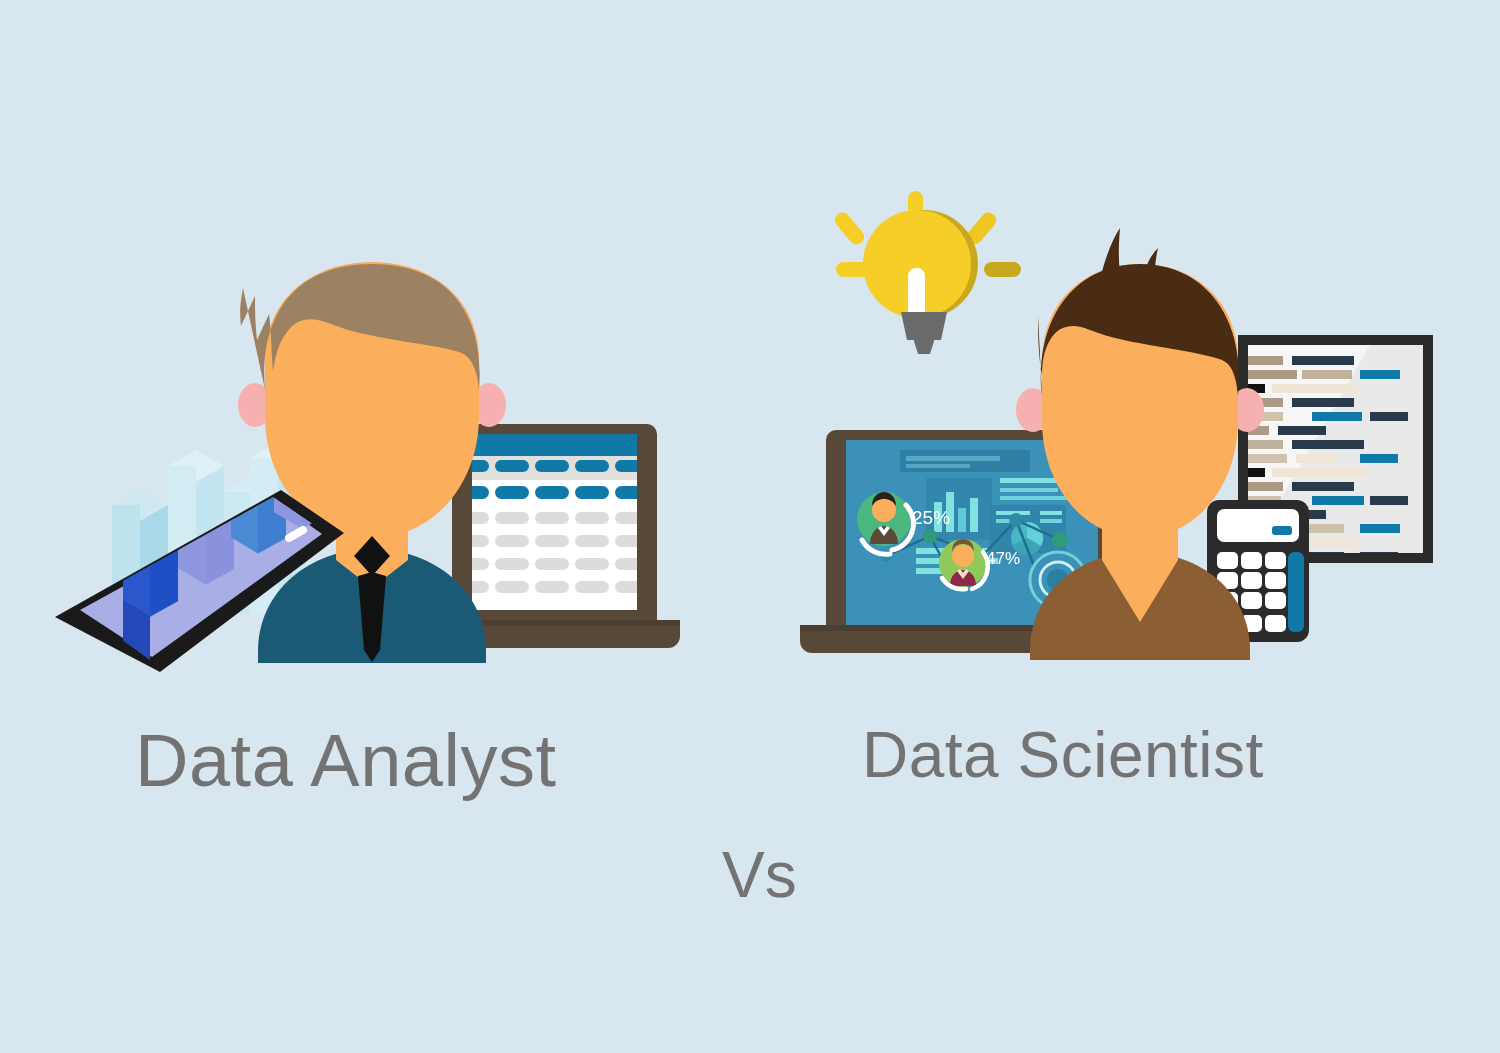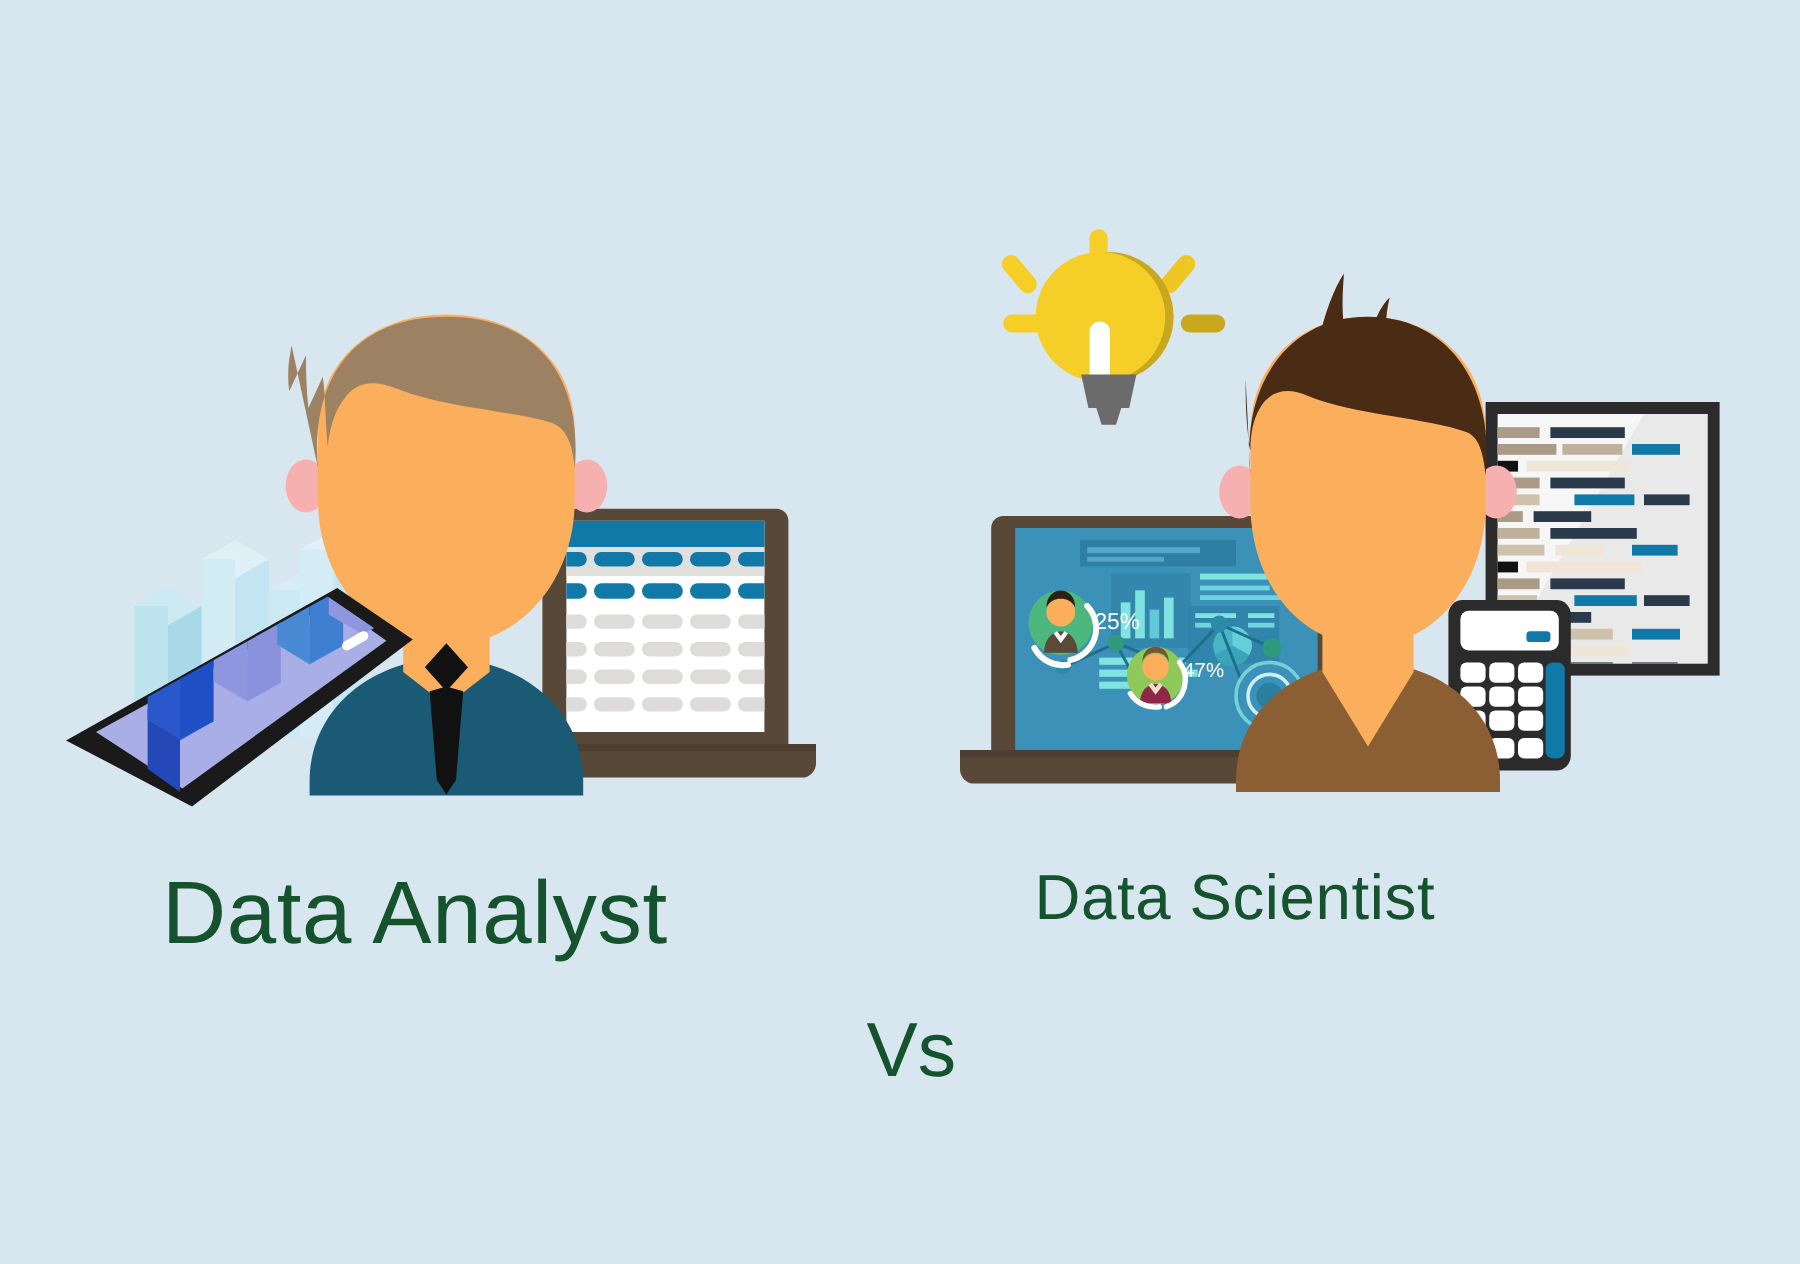--- a/index.html
+++ b/index.html
@@ -19,34 +19,34 @@
     height: 979px;
     background: #d8e6f0;
   }
   #scene {
     position: absolute;
     inset: 0;
   }
   .label {
     position: absolute;
     font-family: "Liberation Sans", sans-serif;
-    color: #14532d;
+    color: #737373;
     white-space: nowrap;
     user-select: none;
   }
   #label-analyst {
     left: 135px;
     top: 718px;
     font-size: 74px;
     letter-spacing: 0.5px;
   }
   #label-scientist {
     left: 862px;
     top: 718px;
-    font-size: 53px;
+    font-size: 64px;
     letter-spacing: 0.5px;
   }
   #label-vs {
     left: 722px;
     top: 838px;
     font-size: 64px;
   }
 </style>
 </head>
 <body>

